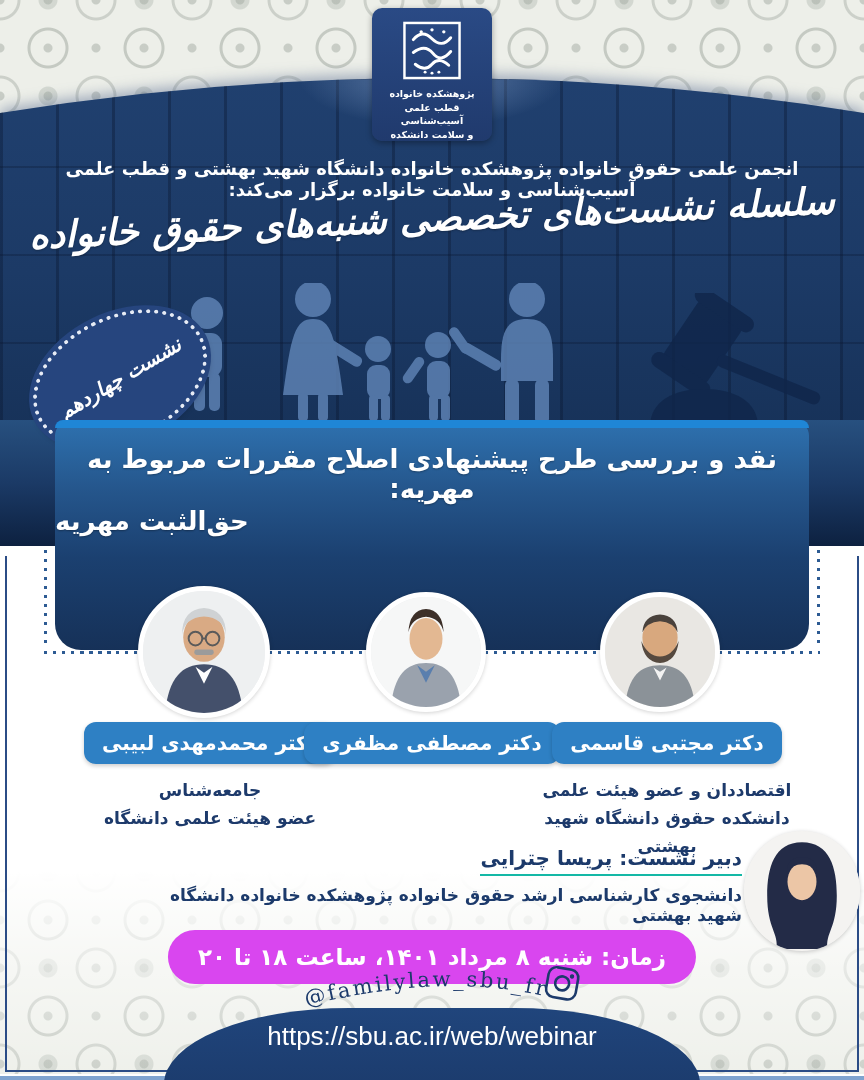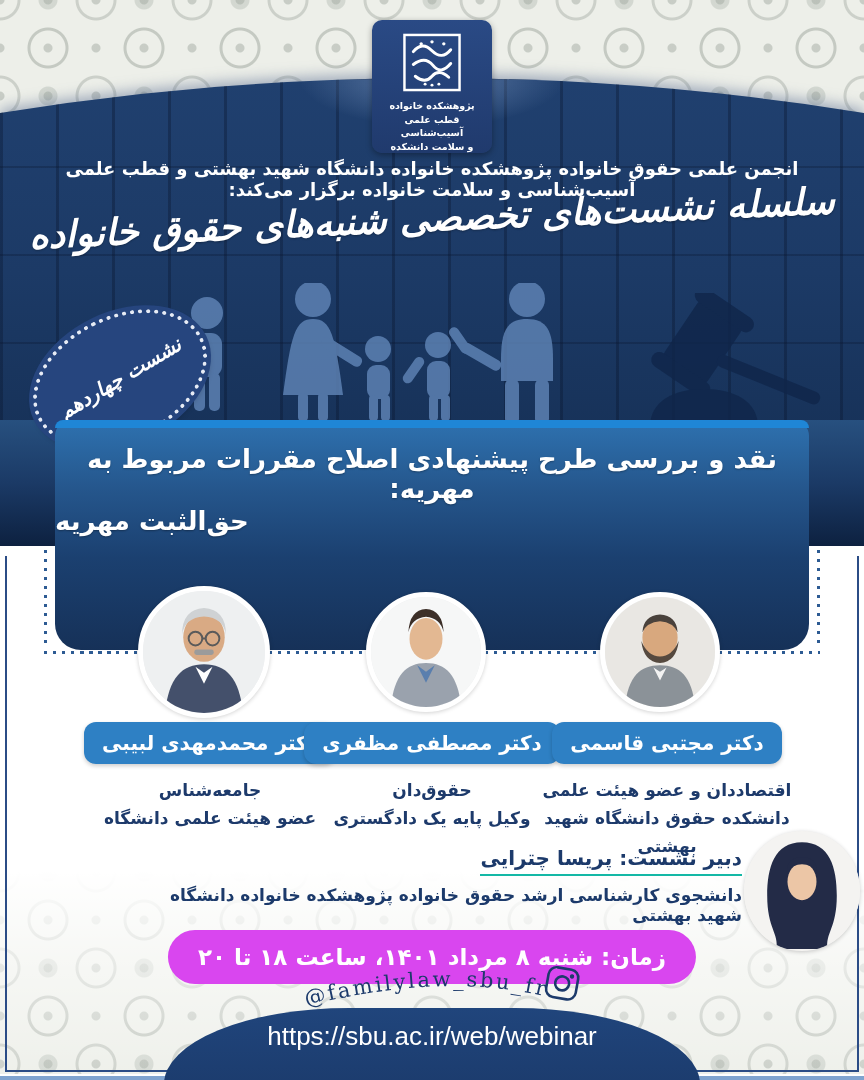--- a/index.html
+++ b/index.html
@@ -39,21 +39,21 @@
   }
   .organizer-line{position:absolute;left:10px;right:10px;top:158px;z-index:4;
     text-align:center;color:#fff;font-weight:bold;font-size:18px;direction:rtl;}
   .series-title{position:absolute;left:0;right:0;top:197px;z-index:4;text-align:center;direction:rtl;
     color:#fff;font-size:37px;font-weight:bold;font-style:italic;transform:rotate(-2.5deg);
     text-shadow:0 1px 2px rgba(0,0,0,.25);}
   .figures-svg{position:absolute;left:135px;top:283px;width:505px;height:145px;z-index:3;}
   .gavel-svg{position:absolute;left:632px;top:293px;width:210px;height:137px;z-index:3;opacity:.92;}
 
   
-  .badge{position:absolute;left:372px;top:20px;width:120px;height:133px;z-index:6;
+  .badge{position:absolute;left:372px;top:8px;width:120px;height:133px;z-index:6;
     border-radius:10px;background:linear-gradient(180deg,#2a4a85,#203a6d);
     box-shadow:0 2px 6px rgba(0,0,0,.35);
     display:flex;flex-direction:column;align-items:center;padding-top:12px;box-sizing:border-box;}
   .badge-caption{margin-top:6px;text-align:center;color:#fff;font-weight:bold;
     font-size:9.5px;line-height:13.5px;direction:rtl;}
 
   
   .stamp{position:absolute;left:28px;top:316px;width:176px;height:116px;z-index:5;
     transform:rotate(-26deg);border-radius:50%;background:#26457e;
     border:4px dotted #e6ebf5;box-shadow:0 0 0 4px #26457e,0 3px 6px rgba(0,0,0,.3);
@@ -246,24 +246,20 @@
 
   <div class="speaker-col col-left">
     <div class="name-pill">دکتر محمدمهدی لبیبی</div>
     <div class="role-lines">
       <div>جامعه‌شناس</div>
       <div>عضو هیئت علمی دانشگاه</div>
     </div>
   </div>
   <div class="speaker-col col-mid">
     <div class="name-pill">دکتر مصطفی مظفری</div>
-    <div class="role-lines">
-      <div>حقوق‌دان</div>
-      <div>وکیل پایه یک دادگستری</div>
-    </div>
   </div>
   <div class="speaker-col col-right">
     <div class="name-pill">دکتر مجتبی قاسمی</div>
     <div class="role-lines">
       <div>اقتصاددان و عضو هیئت علمی</div>
       <div>دانشکده حقوق دانشگاه شهید بهشتی</div>
     </div>
   </div>
 
   <div class="moderator-text">

